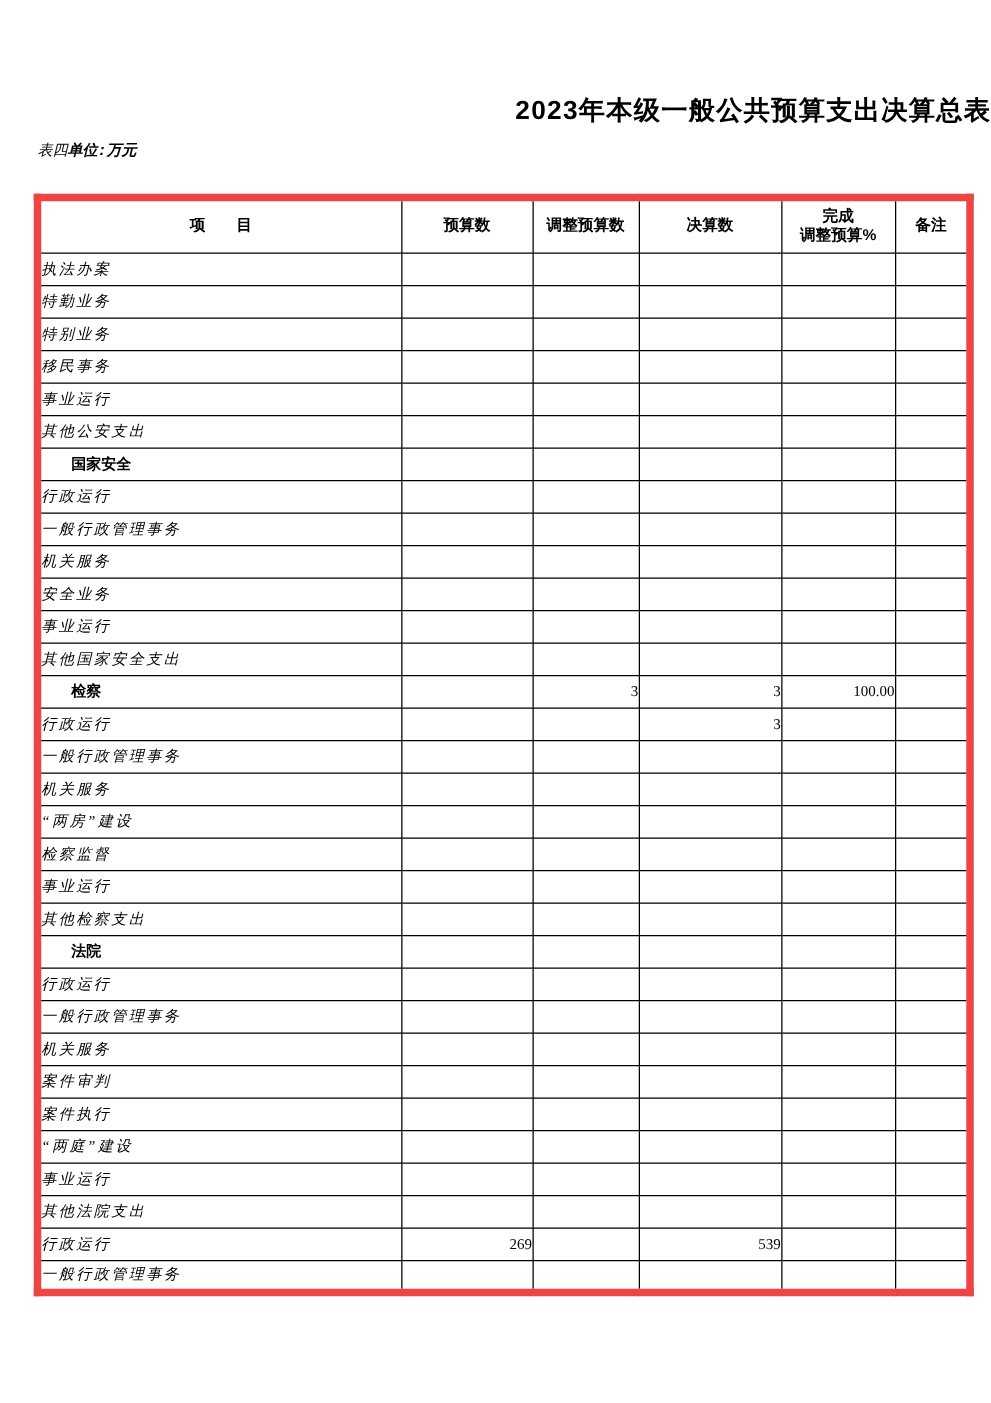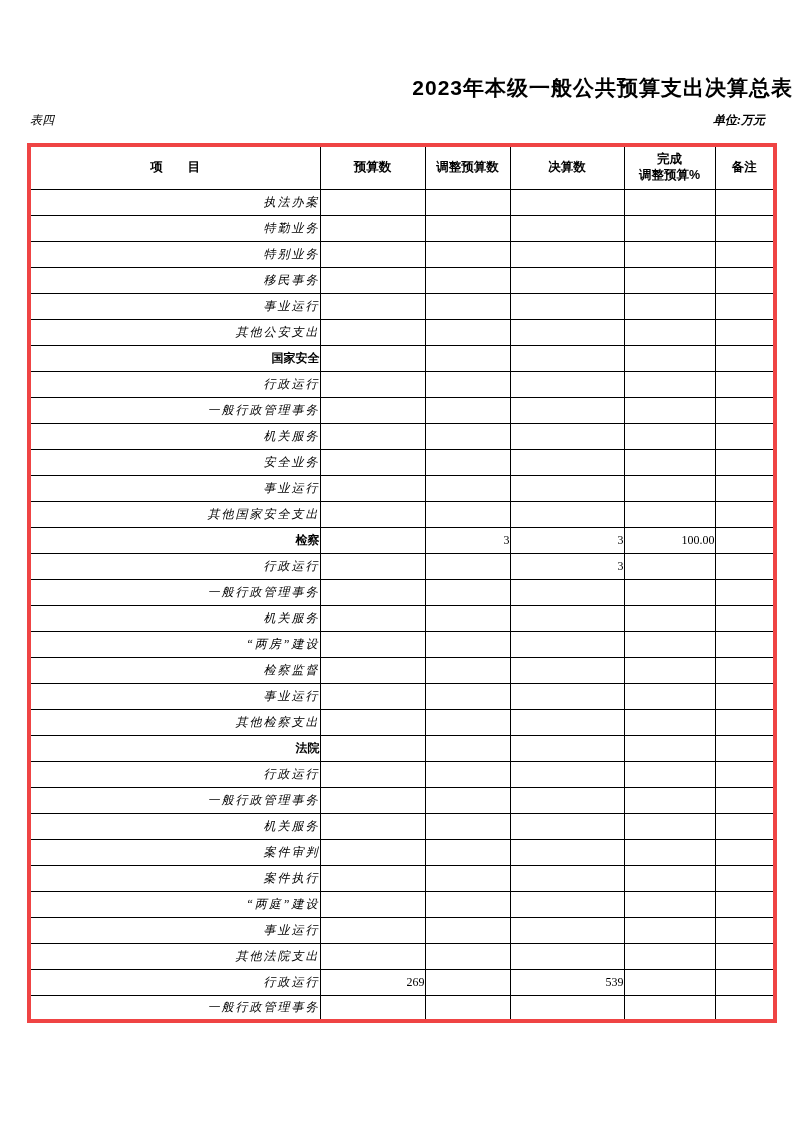--- a/index.html
+++ b/index.html
@@ -22,34 +22,34 @@
     font-weight: bold;
     font-size: 21px;
     letter-spacing: 1px;
   }
   .meta-row {
     position: absolute;
     top: 112px;
     left: 30px;
     width: 735px;
     display: flex;
-    justify-content: space-between;
+    justify-content: flex-start;
     font-size: 12px;
     font-style: italic;
-    font-family: Liberation Serif, serif;
+    font-family: Liberation Mono, monospace;
   }
   .meta-row .unit { font-weight: bold; }
   table.budget {
     position: absolute;
-    top: 143px;
+    top: 155px;
     left: 27px;
     width: 746px;
     border-collapse: collapse;
     table-layout: fixed;
-    border: 4px solid #ef4444;
+    border: 6px solid #ef4444;
   }
   table.budget th, table.budget td {
     border: 1px solid #000;
     padding: 0;
     overflow: hidden;
   }
   table.budget th {
     height: 44px;
     font-family: "Liberation Sans", sans-serif;
     font-weight: bold;
@@ -58,21 +58,21 @@
     vertical-align: middle;
     white-space: pre-line;
     line-height: 1.25;
   }
   table.budget td {
     height: 26px;
     font-size: 12px;
     vertical-align: middle;
   }
   td.label {
-    text-align: right;
+    text-align: left;
     padding-left: 25px;
     font-style: italic;
     letter-spacing: 2px;
     font-family: "Liberation Serif", serif;
   }
   tr.section td.label {
     font-style: normal;
     font-weight: bold;
     font-family: "Liberation Sans", sans-serif;
     padding-left: 24px;

